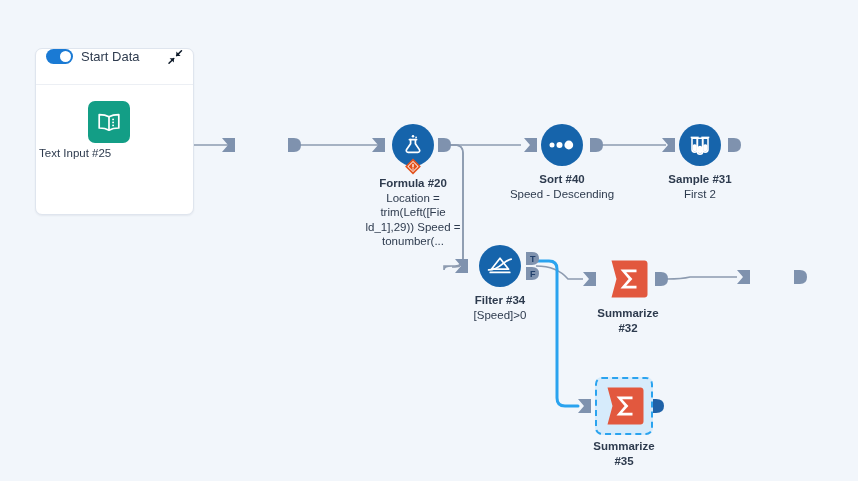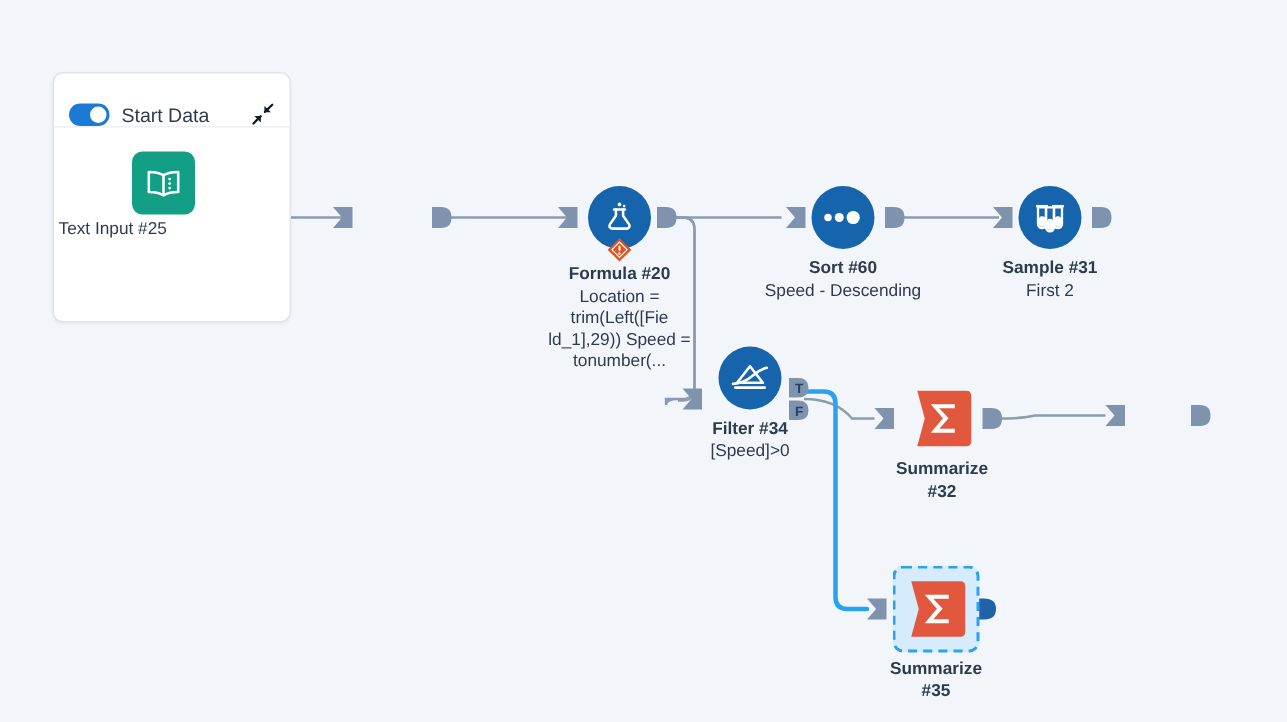--- a/index.html
+++ b/index.html
@@ -12,21 +12,21 @@
   #canvas{position:absolute;inset:0;}
   .svg-layer{position:absolute;left:0;top:0;width:858px;height:481px;pointer-events:none;}
 
   
   .tool-container{
     position:absolute;left:35px;top:48px;width:157px;height:165px;
     background:#ffffff;border:1px solid #dfe5ee;border-radius:7px;
     box-shadow:0 1px 2px rgba(40,60,90,.07);
   }
   .tc-header{
-    height:36px;display:flex;align-items:flex-end;gap:8px;
+    height:36px;display:flex;align-items:flex-start;gap:8px;
     padding:0 10px;border-bottom:1px solid #eceff4;box-sizing:border-box;
   }
   .toggle{
     width:27px;height:15px;border-radius:8px;background:#1a7ad4;
     position:relative;flex:0 0 auto;
   }
   .toggle:after{
     content:"";position:absolute;right:2px;top:2px;
     width:11px;height:11px;border-radius:50%;background:#fff;
   }
@@ -252,21 +252,21 @@
 
   <div class="node" style="left:541px;top:124px;">
     <div class="ncircle">
       <svg width="28" height="12" viewBox="0 0 28 12">
         <circle cx="4.0" cy="6" r="2.5" fill="#ffffff"></circle>
         <circle cx="11.5" cy="6" r="3.0" fill="#ffffff"></circle>
         <circle cx="20.8" cy="6" r="4.4" fill="#ffffff"></circle>
       </svg>
     </div>
     <div class="nlabel">
-      <span class="nm">Sort #60</span>
+      <span class="nm">Sort #40</span>
       <span class="ann">Speed - Descending</span>
     </div>
   </div>
 
   <div class="node" style="left:679px;top:124px;">
     <div class="ncircle">
       <svg width="26" height="26" viewBox="0 0 26 26">
         <g fill="none" stroke="#ffffff" stroke-width="1.55" stroke-linejoin="round">
           <path d="M5.0,6.2 L5.0,17.4 C5.0,18.9 6.2,20.1 7.7,20.1
                    C9.2,20.1 10.4,18.9 10.4,17.4 L10.4,6.2 Z"></path>
@@ -283,21 +283,21 @@
           <rect x="10.9" y="13.8" width="4.2" height="7.6" rx="2.0"></rect>
         </g>
       </svg>
     </div>
     <div class="nlabel">
       <span class="nm">Sample #31</span>
       <span class="ann">First 2</span>
     </div>
   </div>
 
-  <div class="node" style="left:479px;top:231px;">
+  <div class="node" style="left:479px;top:245px;">
     <div class="ncircle">
       <svg width="28" height="26" viewBox="0 0 28 26">
         <g fill="none" stroke="#ffffff" stroke-width="1.7" stroke-linejoin="round" stroke-linecap="round">
           <path d="M5.4,16.2 L14.0,5.2 L22.6,16.2 Z"></path>
           <path d="M4.2,19.4 L23.8,19.4"></path>
           <path d="M2.6,16.9 C8.0,16.9 12.6,14.2 16.6,10.8
                    C19.6,8.3 22.0,6.8 25.2,6.2"></path>
         </g>
       </svg>
     </div>

